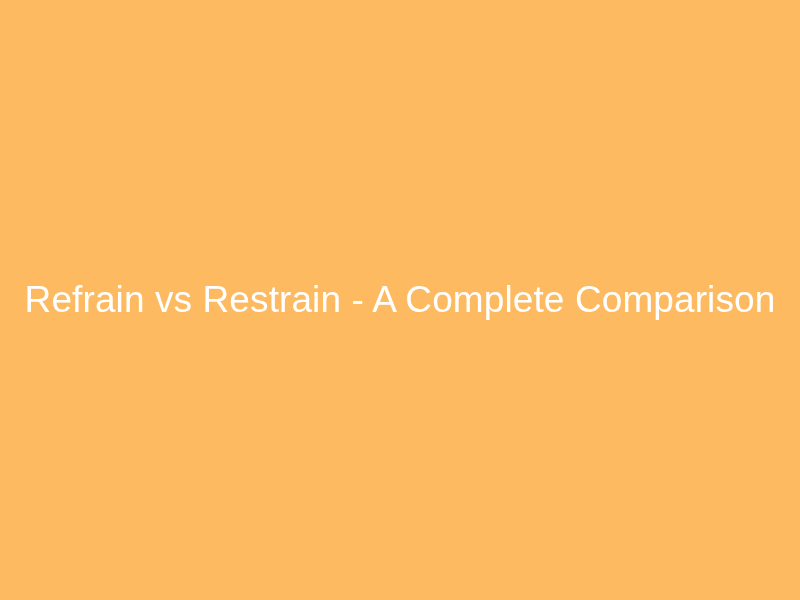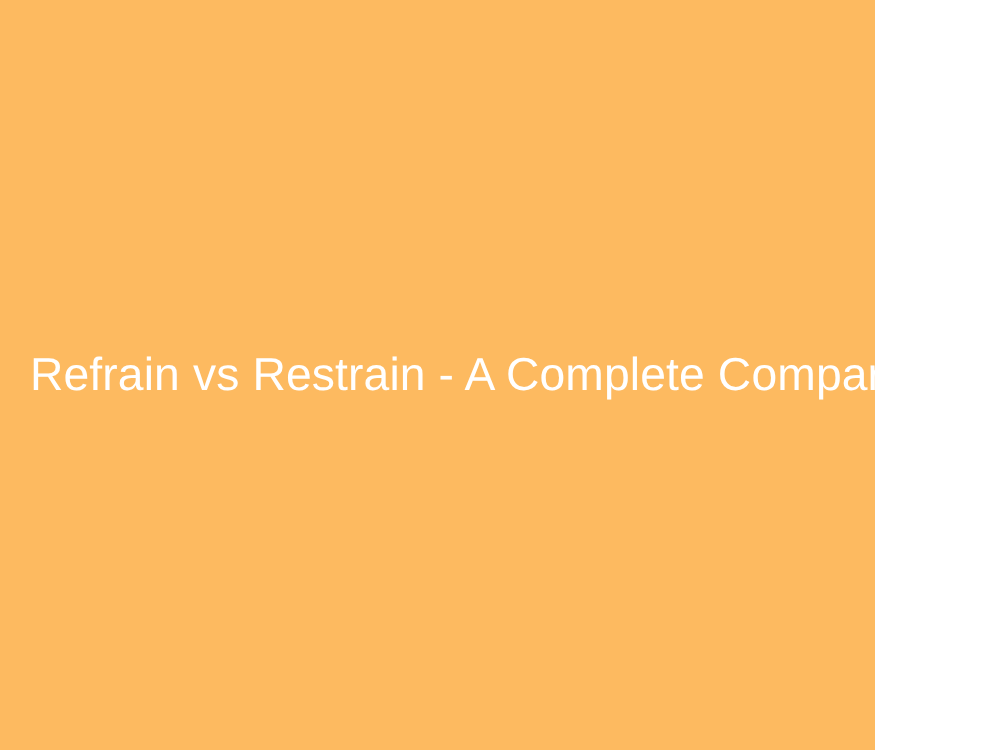--- a/index.html
+++ b/index.html
@@ -12,21 +12,21 @@
     width: 800px;
     height: 600px;
     overflow: hidden;
     font-family: "Liberation Sans", sans-serif;
   }
 
   
   .banner {
     position: relative;
     box-sizing: border-box;
-    width: 700px;
+    width: 800px;
     height: 600px;
     background-color: #fdba60;
     display: flex;
     align-items: center;
     justify-content: center;
   }
 
   
   .banner-title {
     position: absolute;

